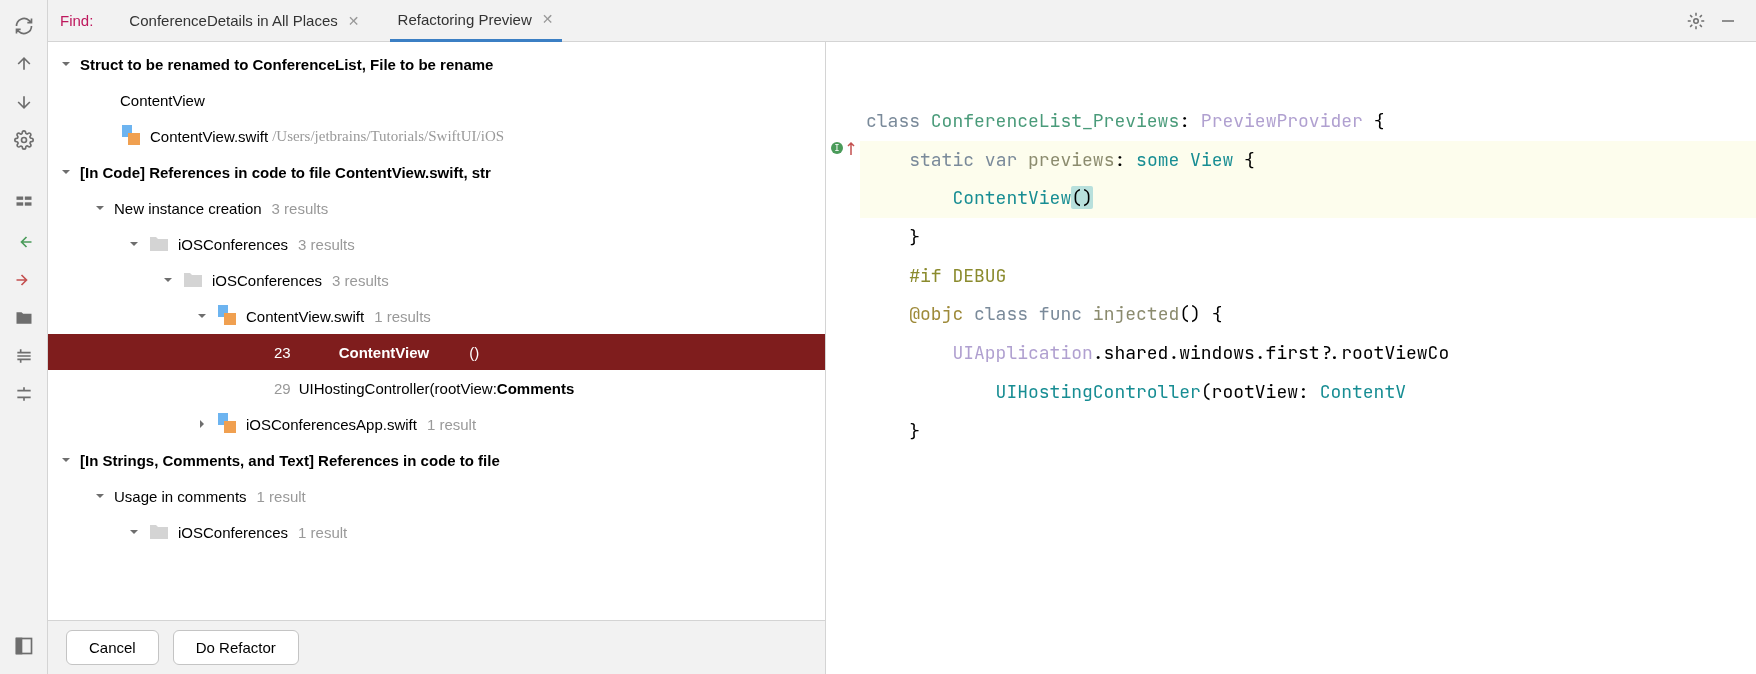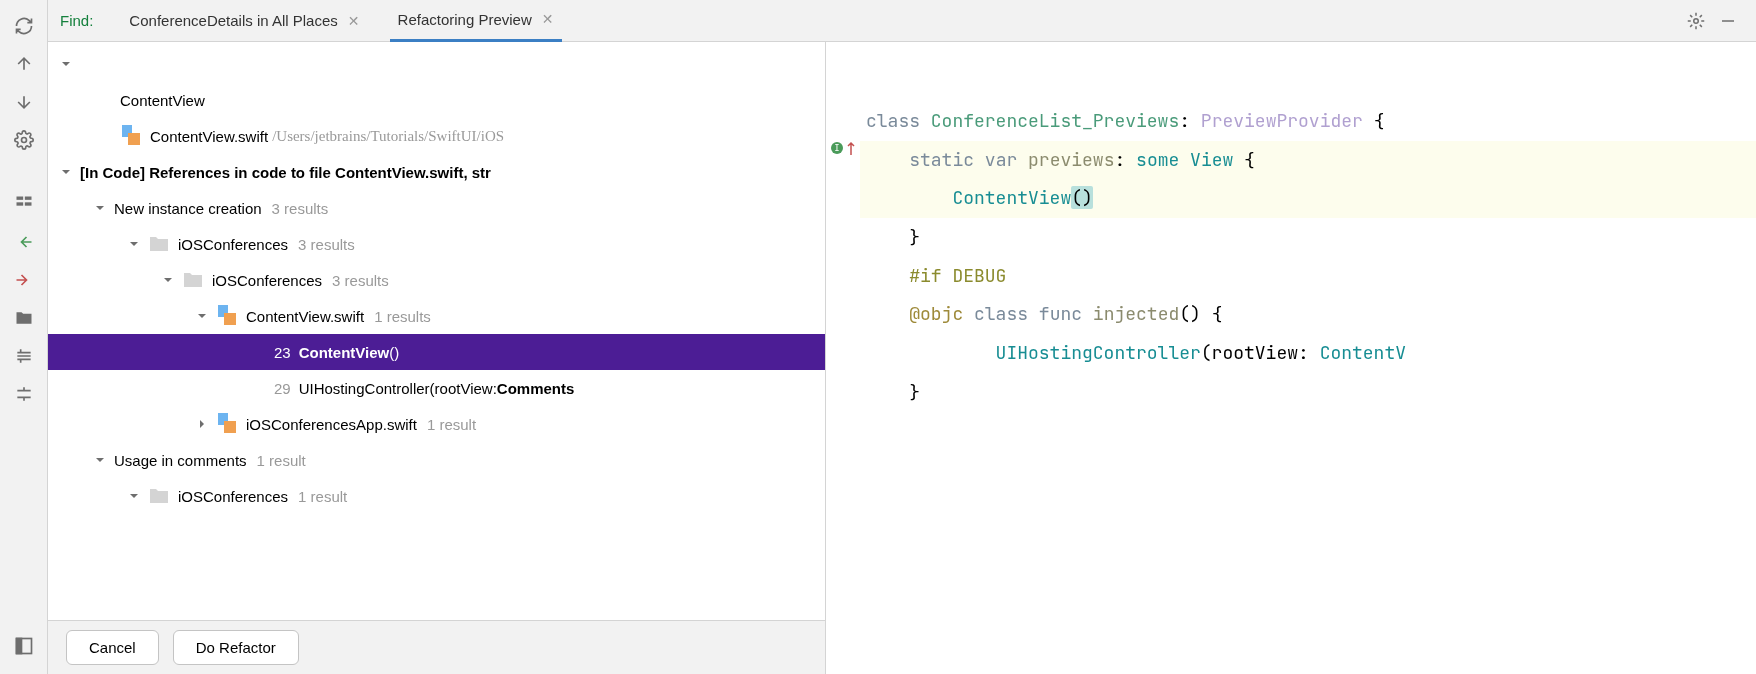--- a/index.html
+++ b/index.html
@@ -41,21 +41,21 @@
 }
 .top-bar {
   height: 42px;
   background: #f2f2f2;
   border-bottom: 1px solid #d4d4d4;
   display: flex;
   align-items: center;
   padding: 0 12px;
 }
 .find-label {
-  color: #15803d;
+  color: #be185d;
   margin-right: 28px;
   font-size: 15px;
 }
 .tab {
   display: flex;
   align-items: center;
   gap: 10px;
   padding: 0 8px;
   height: 42px;
   font-size: 15px;
@@ -97,22 +97,23 @@
 }
 .tree-row {
   display: flex;
   align-items: center;
   height: 36px;
   font-size: 15px;
   white-space: nowrap;
   overflow: hidden;
 }
 .tree-row.selected {
-  background: #4c1d95;
+  background: #7f1d1d;
   color: #fff;
+  gap: 40px;
 }
 .tree-row.selected .bold { color: #fff; }
 .chevron {
   width: 16px;
   display: inline-flex;
   align-items: center;
   justify-content: center;
   margin-right: 6px;
   color: #6e6e6e;
 }
@@ -289,20 +290,21 @@
 
   <div class="content-split">
     <div class="tree-panel">
       <div class="tree-scroll">
         <div class="tree-row" style="padding-left:10px">
           <span class="chevron">
               <svg viewBox="0 0 12 12">
                 <path fill="currentColor" d="M2 4l4 4 4-4z"></path>
               </svg>
             </span>
+          <span class="bold">Struct to be renamed to ConferenceList, File to be rename</span>
         </div>
         <div class="tree-row" style="padding-left:72px">
           <span>ContentView</span>
         </div>
         <div class="tree-row" style="padding-left:72px">
           <span class="icon-slot">
             <svg viewBox="0 0 22 22">
                 <rect x="2" y="0" width="10" height="12" class="swift-icon-bg"></rect>
                 <rect x="8" y="8" width="12" height="12" class="swift-icon-s"></rect>
               </svg>
@@ -387,20 +389,28 @@
               </svg>
             </span>
           <span class="icon-slot">
               <svg viewBox="0 0 22 22">
                 <rect x="2" y="0" width="10" height="12" class="swift-icon-bg"></rect>
                 <rect x="8" y="8" width="12" height="12" class="swift-icon-s"></rect>
               </svg>
             </span>
           <span>iOSConferencesApp.swift</span>
           <span class="count">1 result</span>
+        </div>
+        <div class="tree-row" style="padding-left:10px">
+          <span class="chevron">
+              <svg viewBox="0 0 12 12">
+                <path fill="currentColor" d="M2 4l4 4 4-4z"></path>
+              </svg>
+            </span>
+          <span class="bold">[In Strings, Comments, and Text] References in code to file</span>
         </div>
         <div class="tree-row" style="padding-left:44px">
           <span class="chevron">
               <svg viewBox="0 0 12 12">
                 <path fill="currentColor" d="M2 4l4 4 4-4z"></path>
               </svg>
             </span>
           <span>Usage in comments</span>
           <span class="count">1 result</span>
         </div>
@@ -437,17 +447,18 @@
           </svg>
       </div>
 
       <div class="code-line"><span class="kw-class">class</span> <span class="ident-type">ConferenceList_Previews</span><span>:</span> <span class="lightref">PreviewProvider</span><span> {</span></div>
       <div class="code-line hl">    <span class="kw-static">static</span> <span class="kw-keyword">var</span> <span class="ident-name">previews</span><span>:</span> <span class="ident-type2">some</span> <span class="ident-type2">View</span><span> {</span></div>
       <div class="code-line hl">        <span class="call">ContentView</span><span class="usage-hl">()</span></div>
       <div class="code-line">    }</div>
       <div class="code-line"></div>
       <div class="code-line">    <span class="preproc">#if</span> <span class="preproc">DEBUG</span></div>
       <div class="code-line">    <span class="annot">@objc</span> <span class="kw-keyword">class</span> <span class="func-kw">func</span> <span class="ident-name">injected</span><span>() {</span></div>
+      <div class="code-line">        <span class="lightref">UIApplication</span><span>.shared.windows.first?.rootViewCo</span></div>
       <div class="code-line">            <span class="call">UIHostingController</span><span>(rootView: </span><span class="call">ContentV</span></div>
       <div class="code-line">    }</div>
     </div>
   </div>
 </div>
 
 </body></html>

